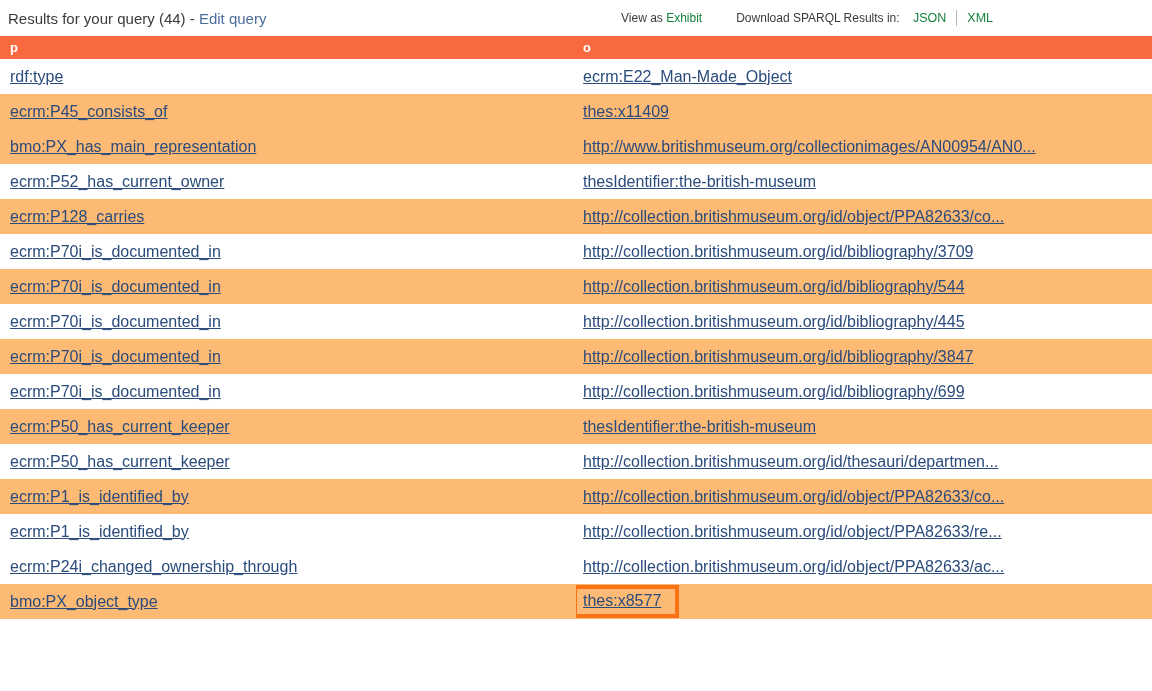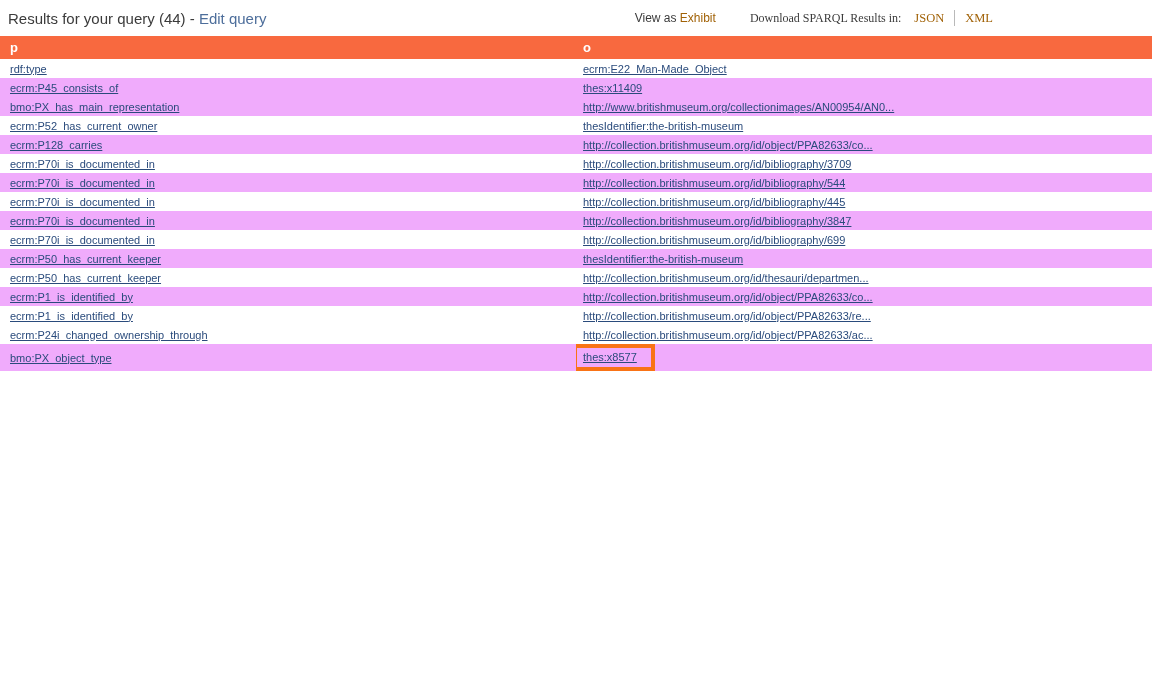--- a/index.html
+++ b/index.html
@@ -9,44 +9,44 @@
   
   .topbar {
     width: 1001px; height: 36px;
     display: flex; justify-content: space-between; align-items: center;
     padding: 0 8px 0 8px;
   }
   .title-wrap { font-size: 15px; color: #3b3b3b; white-space: pre; }
   .title-wrap a { color: #4d6e9b; text-decoration: none; }
   .top-right { display: flex; align-items: center; font-size: 12px; color: #3b3b3b; }
   .view-as { margin-right: 34px; white-space: pre; }
-  .download-wrap { display: flex; align-items: center; white-space: pre; font-family: Liberation Serif, serif; }
-  .top-right a { color: #a16207; text-decoration: none; }
+  .download-wrap { display: flex; align-items: center; white-space: pre; }
+  .top-right a { color: #15803d; text-decoration: none; }
   .dl-links { display: flex; align-items: center; margin-left: 10px; font-size: 12.5px; }
   .dl-sep { width: 1px; height: 16px; background: #b9b9b9; margin: 0 10px; display: inline-block; }
 
   
   table.results {
     width: 1152px; border-collapse: collapse; table-layout: fixed;
   }
   table.results col { width: 576px; }
   table.results th {
     background: #f8693f; color: #ffffff;
     font-size: 13px; font-weight: bold; text-align: left;
     height: 23px; vertical-align: middle;
   }
   table.results th.col-p { padding-left: 10px; }
   table.results th.col-o { padding-left: 7px; }
   table.results td {
-    height: 19px; vertical-align: middle;
-    font-size: 11px; overflow: hidden; white-space: nowrap;
+    height: 35px; vertical-align: middle;
+    font-size: 16px; overflow: hidden; white-space: nowrap;
   }
   table.results td.cell-p { padding-left: 10px; }
   table.results td.cell-o { padding-left: 7px; }
-  table.results tr.even { background: #f0abfc; }
+  table.results tr.even { background: #fdba74; }
   table.results a {
     color: #2a4b7c; text-decoration: underline;
   }
 
   
   .highlight-box {
     display: inline-block;
     border: 4px solid #f97316;
     padding: 3px 14px 4px 6px;
     margin-left: -10px;

